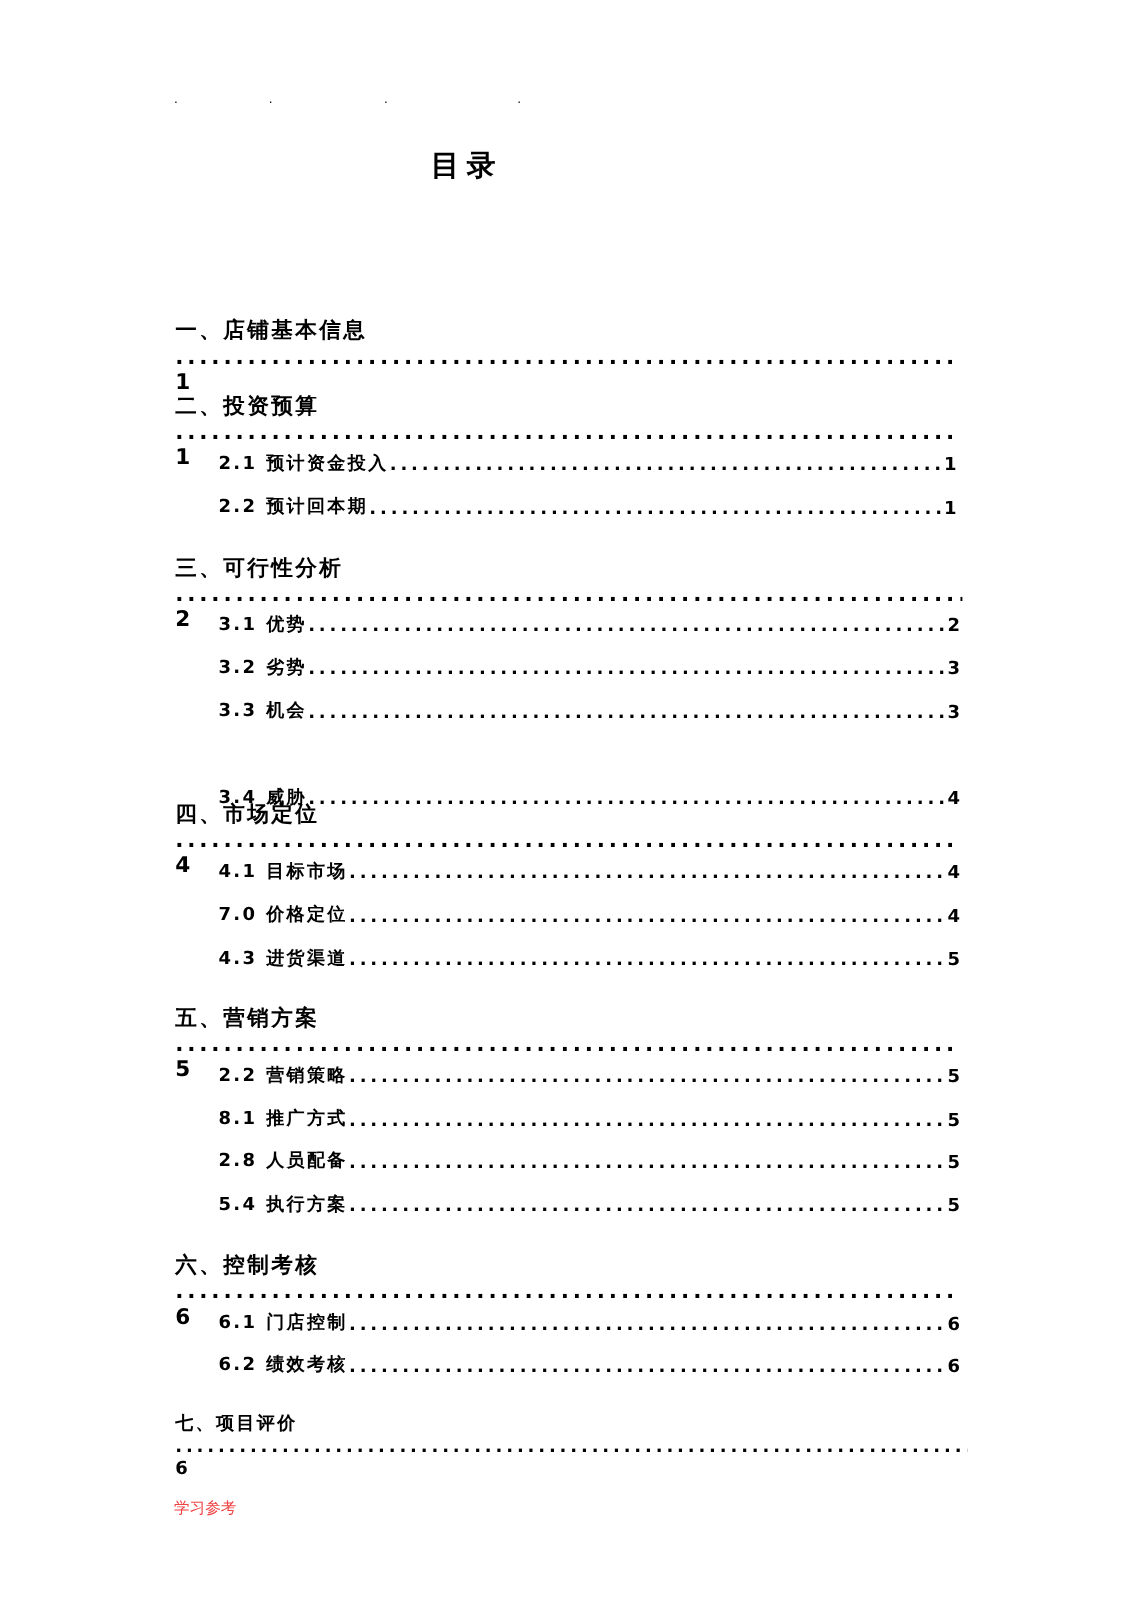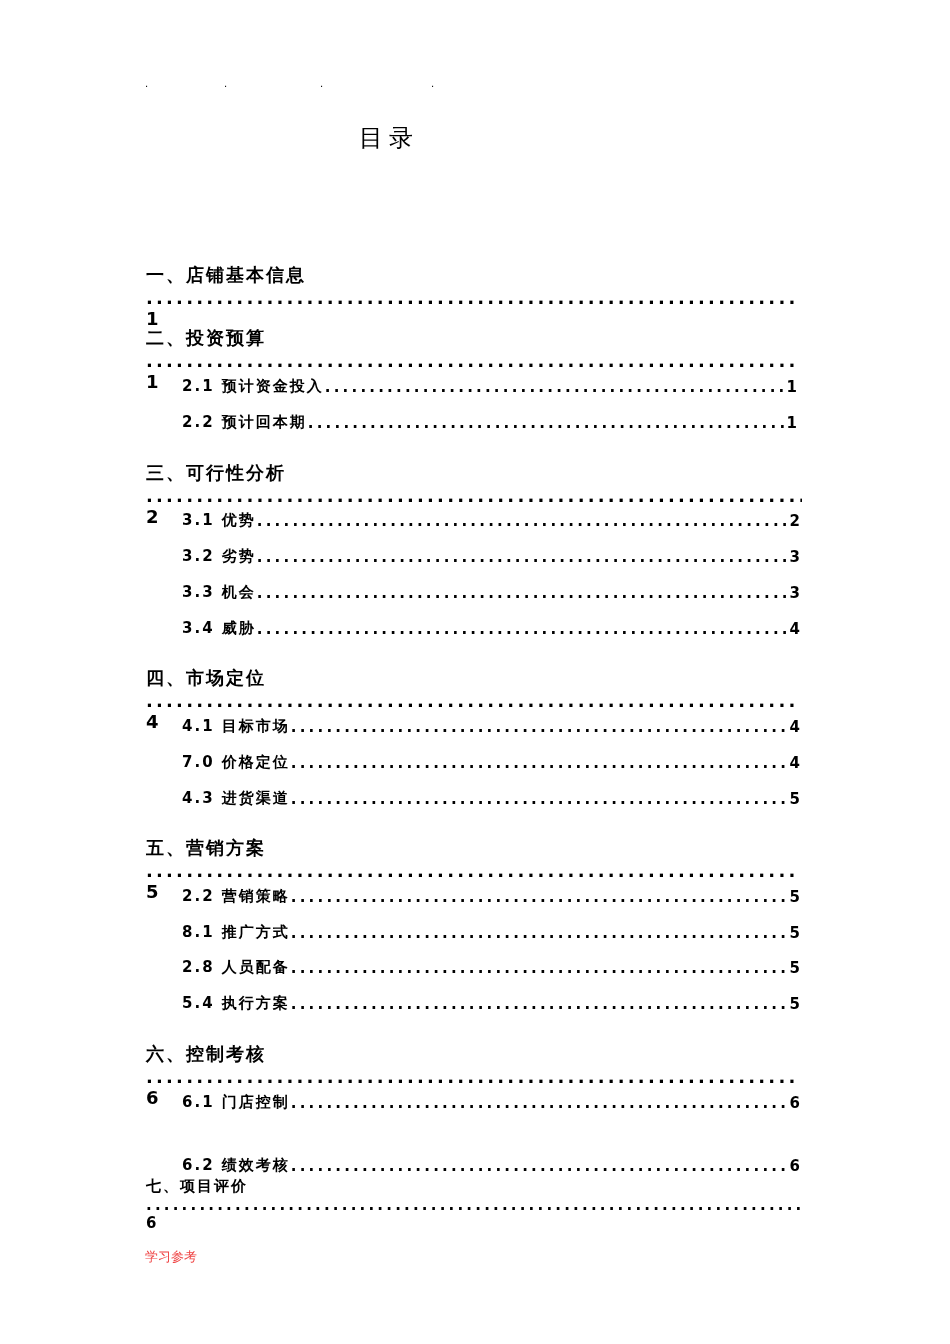--- a/index.html
+++ b/index.html
@@ -3,21 +3,21 @@
   <meta charset="utf-8">
   <style>
     html, body { margin: 0; padding: 0; background: #ffffff; }
     body {
       width: 950px; height: 1344px; position: relative; overflow: hidden;
       font-family: "DejaVu Sans", sans-serif; color: #000;
     }
     .hdr-dot { position: absolute; top: 79px; font-size: 10px; line-height: 10px; color: #000; }
     .title {
       position: absolute; top: 122px; left: 0; width: 778px; text-align: center;
-      font-size: 24px; font-weight: normal; letter-spacing: 6px;
+      font-size: 24px; font-weight: bold; letter-spacing: 6px;
       font-family: "DejaVu Serif", serif;
     }
     .toc-line {
       position: absolute; display: flex; align-items: baseline;
       font-weight: bold; white-space: nowrap; overflow: hidden;
     }
     .toc-line .label { flex: 0 0 auto; letter-spacing: 2px; }
     .toc-line .leader {
       flex: 1 1 auto; overflow: hidden; letter-spacing: 3.2px;
       font-weight: bold; margin: 0 1px;
@@ -72,21 +72,21 @@
 <div class="toc-line lvl2" style="top:547px;width:618px">
   <span class="label">3.2 劣势</span>
   <span class="leader">................................................................................................................</span>
   <span class="page">3</span>
 </div>
 <div class="toc-line lvl2" style="top:583px;width:618px">
   <span class="label">3.3 机会</span>
   <span class="leader">................................................................................................................</span>
   <span class="page">3</span>
 </div>
-<div class="toc-line lvl2" style="top:619px;width:618px">
+<div class="toc-line lvl2" style="top:655px;width:618px">
   <span class="label">3.4 威胁</span>
   <span class="leader">................................................................................................................</span>
   <span class="page">4</span>
 </div>
 <div class="toc-line lvl1" style="top:666px;width:655px">
   <span class="label">四、市场定位</span>
   <span class="leader">................................................................................................................</span>
   <span class="page">4</span>
 </div>
 <div class="toc-line lvl2" style="top:717px;width:618px">
@@ -132,21 +132,21 @@
 <div class="toc-line lvl1" style="top:1042px;width:655px">
   <span class="label">六、控制考核</span>
   <span class="leader">................................................................................................................</span>
   <span class="page">6</span>
 </div>
 <div class="toc-line lvl2" style="top:1093px;width:618px">
   <span class="label">6.1 门店控制</span>
   <span class="leader">................................................................................................................</span>
   <span class="page">6</span>
 </div>
-<div class="toc-line lvl2" style="top:1156px;width:618px">
+<div class="toc-line lvl2" style="top:1128px;width:618px">
   <span class="label">6.2 绩效考核</span>
   <span class="leader">................................................................................................................</span>
   <span class="page">6</span>
 </div>
 <div class="toc-line lvl1" style="top:1177px;width:661px;font-size:15px">
   <span class="label">七、项目评价</span>
   <span class="leader">................................................................................................................</span>
   <span class="page">6</span>
 </div>
 

